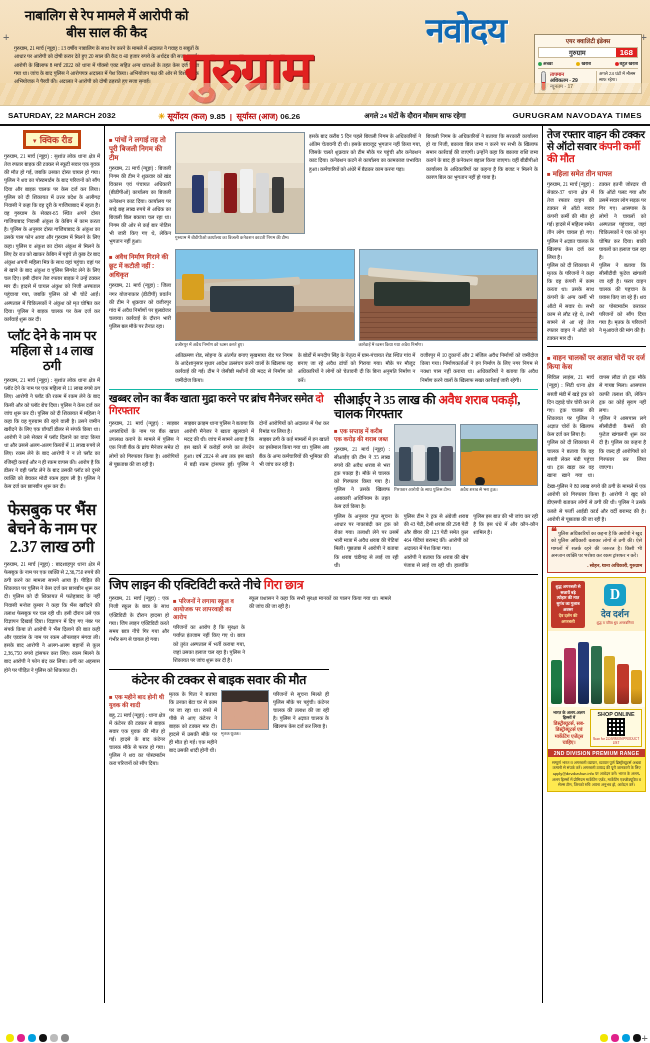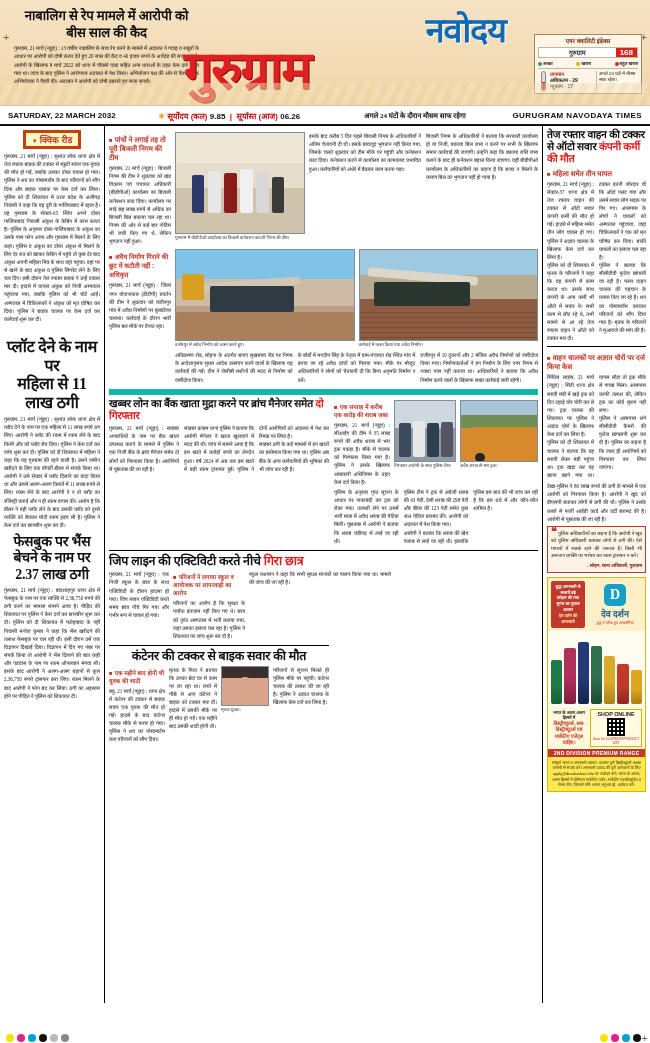--- a/index.html
+++ b/index.html
@@ -246,27 +246,27 @@
     <span class="d4">GURUGRAM NAVODAYA TIMES</span>
   </div>
 
   <div class="body-grid">
 
     <div class="col-left">
       <div style="text-align:center"><span class="tag">क्विक रीड</span></div>
 
       <p class="txt">गुरुग्राम, 21 मार्च (न्यूहा) : सुशांत लोक थाना क्षेत्र में तेज रफ्तार बाइक की टक्कर से स्कूटी सवार एक युवक की मौत हो गई, जबकि उसका दोस्त घायल हो गया। पुलिस ने शव का पोस्टमार्टम के बाद परिजनों को सौंप दिया और बाइक चालक पर केस दर्ज कर लिया। पुलिस को दी शिकायत में उत्तर प्रदेश के अलीगढ़ निवासी ने कहा कि वह दूरी के गाजियाबाद में रहता है। वह गुरुग्राम के सेक्टर-65 स्थित अपने दोस्त गाजियाबाद निवासी अंकुश के केबिन में काम करता है। पुलिस के अनुसार दोस्त गाजियाबाद के अंकुश का उसके पास फोन आया और गुरुग्राम में मिलने के लिए कहा। पुलिस व अंकुश का दोस्त अंकुश से मिलने के लिए देर रात को खाकर केबिन में पहुंचे तो कुछ देर बाद अंकुश अपनी महिला मित्र के साथ वहां पहुंचा। वहां पर से खाने के बाद अंकुश व पुलिस सिगरेट लेने के लिए चल दिए। इसी दौरान तेज रफ्तार बाइक ने उन्हें टक्कर मार दी। हादसे में घायल अंकुश को निजी अस्पताल पहुंचाया गया, जबकि पुलिस को भी चोटें आईं। अस्पताल में चिकित्सकों ने अंकुश को मृत घोषित कर दिया। पुलिस ने बाइक चालक पर केस दर्ज कर कार्रवाई शुरू कर दी।</p>
 
-      <h1 class="hl" style="font-size:16px;margin:15px 0 3px">
+      <h1 class="hl" style="font-size:13px;margin:5px 0 3px">
         <span>प्लॉट देने के नाम पर</span><br>
-        <span>महिला से 11 लाख ठगी</span>
+        <span>महिला से 14 लाख ठगी</span>
       </h1>
       <p class="txt">गुरुग्राम, 21 मार्च (न्यूहा) : सुशांत लोक थाना क्षेत्र में प्लॉट देने के नाम पर एक महिला से 11 लाख रुपये ठग लिए। आरोपी ने प्लॉट की रकम में रकम लेने के बाद किसी और को प्लॉट बेच दिया। पुलिस ने केस दर्ज कर जांच शुरू कर दी। पुलिस को दी शिकायत में महिला ने कहा कि वह गुरुग्राम की रहने वाली है। उसने जमीन खरीदने के लिए एक प्रॉपर्टी डीलर से संपर्क किया था। आरोपी ने उसे सेक्टर में प्लॉट दिलाने का वादा किया था और उससे अलग-अलग किस्तों में 11 लाख रुपये ले लिए। रकम लेने के बाद आरोपी ने न तो प्लॉट का रजिस्ट्री कराई और न ही रकम वापस की। आरोप है कि डीलर ने वही प्लॉट लेने के बाद उसकी प्लॉट को दूसरे व्यक्ति को बेचकर मोटी रकम हड़प ली है। पुलिस ने केस दर्ज कर छानबीन शुरू कर दी।</p>
 
-      <h1 class="hl" style="font-size:14px;margin:5px 0 3px">
+      <h1 class="hl" style="font-size:16px;margin:11px 0 3px">
         <span>फेसबुक पर भैंस</span><br>
         <span>बेचने के नाम पर</span><br>
         <span>2.37 लाख ठगी</span>
       </h1>
       <p class="txt">गुरुग्राम, 21 मार्च (न्यूहा) : बादशाहपुर थाना क्षेत्र में फेसबुक के नाम पर एक व्यक्ति से 2,36,750 रुपये की ठगी करने का मामला सामने आया है। पीड़ित की शिकायत पर पुलिस ने केस दर्ज कर छानबीन शुरू कर दी। पुलिस को दी शिकायत में फतेहाबाद के नहीं निवासी मनोज कुमार ने कहा कि भैंस खरीदने की तलाश फेसबुक पर चल रही थी। इसी दौरान उसे एक विज्ञापन दिखाई दिया। विज्ञापन में दिए गए नंबर पर संपर्क किया तो आरोपी ने भैंस दिलाने की बात कही और एडवांस के नाम पर रकम ऑनलाइन मंगवा ली। इसके बाद आरोपी ने अलग-अलग बहानों से कुल 2,36,750 रुपये ट्रांसफर करा लिए। रकम मिलने के बाद आरोपी ने फोन बंद कर लिया। ठगी का अहसास होने पर पीड़ित ने पुलिस को शिकायत दी।</p>
     </div>
 
     <div class="col-main">
 
 
@@ -320,36 +320,40 @@
             </div>
           </div>
           <div class="cols3" style="margin-top:2px">
             <p class="txt">अतिक्रमण रोड, सोहना के अंतर्गत बनाए सुखमाया रोड पर निगम के आदेशानुसार सुधार आदेश उल्लंघन करने वालों के खिलाफ यह कार्रवाई की गई। टीम ने जेसीबी मशीनों की मदद से निर्माण को जमींदोज किया।</p>
             <p class="txt">के बोर्डों में मनदीप सिंह के नेतृत्व में ग्राम-पंचायत रोड स्थित गांव में बनाए जा रहे अवैध ढांचों को गिराया गया। मौके पर मौजूद अधिकारियों ने लोगों को चेतावनी दी कि बिना अनुमति निर्माण न करें।</p>
             <p class="txt">वजीरपुर में 10 दुकानों और 2 मंजिल अवैध निर्माणों को जमींदोज किया गया। निर्माणकर्ताओं ने इन निर्माण के लिए नगर निगम से नक्शा पास नहीं कराया था। अधिकारियों ने बताया कि अवैध निर्माण करने वालों के खिलाफ सख्त कार्रवाई जारी रहेगी।</p>
           </div>
         </div>
       </div>
 
-      <div style="display:flex;gap:5px;margin-top:5px;border-top:6px solid #14b8a6;padding-top:3px">
+      <div style="display:flex;gap:5px;margin-top:5px;border-top:1px solid #14b8a6;padding-top:3px">
 
         <div style="width:220px">
           <h1 class="hl" style="font-size:10.5px;text-align:left">
             <span>खब्बर लोन का बैंक खाता मुद्रा करने</span>
             <span>पर ब्रांच मैनेजर समेत</span>
             <span class="red">दो गिरफ्तार</span>
           </h1>
           <div class="cols3" style="margin-top:2px">
             <p class="txt">गुरुग्राम, 21 मार्च (न्यूहा) : साइबर अपराधियों के नाम पर बैंक खाता उपलब्ध कराने के मामले में पुलिस ने एक निजी बैंक के ब्रांच मैनेजर समेत दो लोगों को गिरफ्तार किया है। आरोपियों से पूछताछ की जा रही है।</p>
             <p class="txt">साइबर क्राइम थाना पुलिस ने बताया कि आरोपी मैनेजर ने खाता खुलवाने में मदद की थी। जांच में सामने आया है कि इस खाते में करोड़ों रुपये का लेनदेन हुआ। वर्ष 2024 से अब तक इस खाते में बड़ी रकम ट्रांसफर हुई। पुलिस ने दोनों आरोपियों को अदालत में पेश कर रिमांड पर लिया है।</p>
             <p class="txt">साइबर ठगी के कई मामलों में इन खातों का इस्तेमाल किया गया था। पुलिस अब बैंक के अन्य कर्मचारियों की भूमिका की भी जांच कर रही है।</p>
           </div>
         </div>
 
         <div style="flex:1">
+          <h1 class="hl" style="font-size:12.5px;text-align:left">
+            <span>सीआईए ने 35 लाख की</span>
+            <span class="red">अवैध शराब पकड़ी</span><span>, चालक गिरफ्तार</span>
+          </h1>
           <div style="display:flex;gap:4px;margin-top:2px">
             <div style="width:56px">
               <div class="sub-red" style="font-size:6px">एक सप्ताह में करीब एक करोड़ की शराब जब्त</div>
               <p class="txt">गुरुग्राम, 21 मार्च (न्यूहा) : सीआईए की टीम ने 35 लाख रुपये की अवैध शराब से भरा ट्रक पकड़ा है। मौके से चालक को गिरफ्तार किया गया है। पुलिस ने उसके खिलाफ आबकारी अधिनियम के तहत केस दर्ज किया है।</p>
             </div>
             <div style="width:62px">
               <div class="photo group" style="height:62px">
                 <div class="fig" style="left:4px;top:22px;width:12px;height:34px;background:#3b4a5a"></div>
                 <div class="fig" style="left:18px;top:20px;width:12px;height:36px;background:#e8e8e8"></div>
                 <div class="fig" style="left:32px;top:22px;width:12px;height:34px;background:#2f3f4f"></div>

